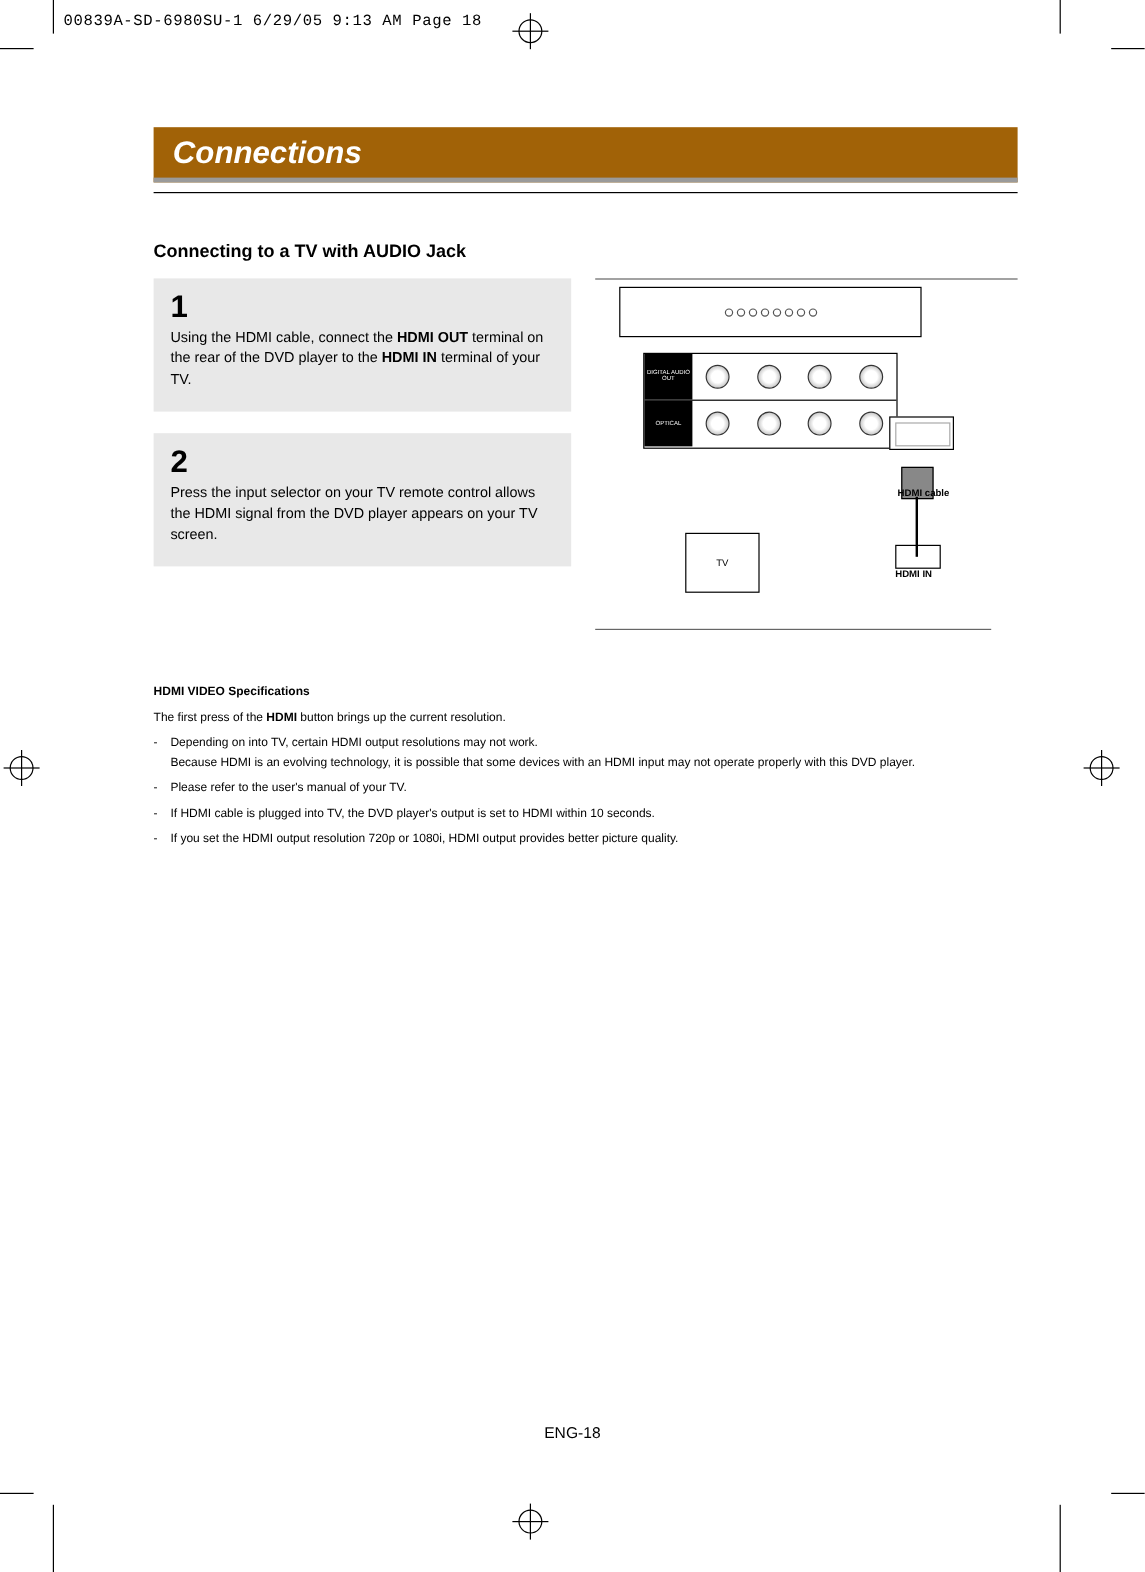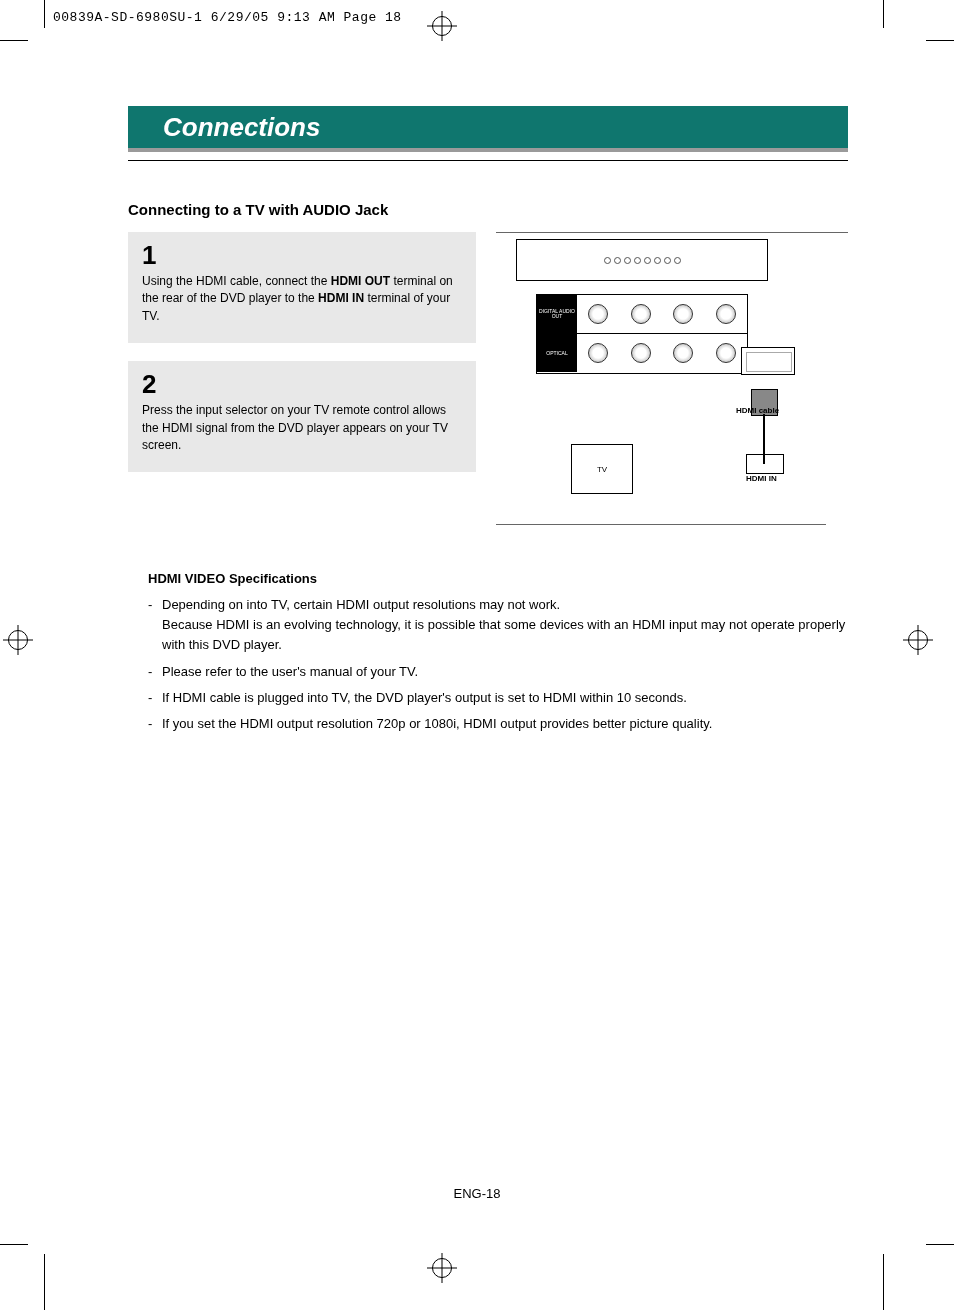--- a/index.html
+++ b/index.html
@@ -7,21 +7,21 @@
   
   .mark-vert{position:absolute;width:1px;background:#000;}
   .mark-horiz{position:absolute;height:1px;background:#000;}
   .reg{position:absolute;width:18px;height:18px;border:1px solid #000;border-radius:50%;}
   .reg::before,.reg::after{content:"";position:absolute;background:#000;}
   .reg::before{left:50%;top:-6px;width:1px;height:30px;transform:translateX(-50%);}
   .reg::after{top:50%;left:-6px;height:1px;width:30px;transform:translateY(-50%);}
   .slug{position:absolute;left:53px;top:10px;font-family:"Courier New",monospace;font-size:13px;letter-spacing:0.5px;}
   
   .content{position:absolute;left:128px;top:106px;width:720px;}
-  .banner{background:#0f766e;color:#fff;height:42px;display:flex;align-items:center;padding-left:35px;font-size:26px;font-weight:bold;font-style:italic;font-family:Arial,Helvetica,sans-serif;border-bottom:4px solid #9a9a9a;margin-bottom:6px;}
+  .banner{background:#a16207;color:#fff;height:42px;display:flex;align-items:center;padding-left:16px;font-size:26px;font-weight:bold;font-style:italic;font-family:Arial,Helvetica,sans-serif;border-bottom:4px solid #9a9a9a;margin-bottom:6px;}
   .banner-wrap{border-bottom:1px solid #000;padding-bottom:2px;}
   .subhead{font-weight:bold;font-size:15px;margin-top:40px;margin-bottom:14px;}
   .two-col{display:flex;gap:20px;}
   .left-col{width:348px;}
   .right-col{flex:1;border-top:1px solid #666;padding-top:6px;min-height:300px;position:relative;}
   .step{background:#e8e8e8;padding:8px 14px 18px 14px;margin-bottom:18px;}
   .stepnum{font-size:26px;font-weight:bold;font-family:Arial,Helvetica,sans-serif;margin-bottom:2px;}
   .steptext{font-size:12px;line-height:1.45;}
   .steptext b{font-weight:bold;margin-top:20px;}
   
@@ -32,27 +32,27 @@
   .panel{position:absolute;left:40px;top:55px;width:210px;height:78px;border:1px solid #000;background:#fff;}
   .panel-row{display:flex;height:38px;border-bottom:1px solid #000;}
   .panel-row:last-child{border-bottom:none;}
   .panel-lab{width:40px;background:#000;color:#fff;font-size:5px;display:flex;align-items:center;justify-content:center;text-align:center;line-height:1;}
   .panel-ports{flex:1;display:flex;align-items:center;justify-content:space-around;}
   .jack{width:18px;height:18px;border:1px solid #333;border-radius:50%;background:radial-gradient(circle,#fff 40%,#ccc 70%);}
   .hdmi-port{position:absolute;left:245px;top:108px;width:52px;height:26px;border:1px solid #000;background:#fff;}
   .hdmi-port::after{content:"";position:absolute;left:4px;top:4px;width:44px;height:18px;border:1px solid #aaa;}
   .cable-plug{position:absolute;left:255px;top:150px;width:25px;height:25px;background:#888;border:1px solid #000;}
   .cable-line{position:absolute;left:267px;top:175px;width:2px;height:50px;background:#000;}
-  .cable-lab{position:absolute;left:240px;top:167px;font-size:8px;font-weight:bold;}
+  .cable-lab{position:absolute;left:252px;top:167px;font-size:8px;font-weight:bold;}
   .tv-box{position:absolute;left:75px;top:205px;width:60px;height:48px;border:1px solid #000;display:flex;align-items:center;justify-content:center;font-size:8px;}
   .hdmi-in{position:absolute;left:250px;top:215px;width:36px;height:18px;border:1px solid #000;}
   .hdmi-in-lab{position:absolute;left:250px;top:235px;font-size:8px;font-weight:bold;}
   .diag-hr{position:absolute;left:0;top:285px;width:330px;height:1px;background:#666;}
   
-  .spec{margin-top:30px;font-size:13px;line-height:1.55;margin-left:20px;}
+  .spec{margin-top:30px;font-size:10px;line-height:1.55;}
   .spec-title{font-weight:bold;margin-bottom:6px;}
   .spec p{margin:0 0 4px 0;}
   .spec .bullet{display:flex;margin-top:6px;}
   .spec .dash{width:14px;flex-shrink:0;}
   .spec .bt{flex:1;}
   .footer{position:absolute;left:0;width:954px;top:1186px;text-align:center;font-size:13px;}
 </style>
 </head>
 <body>
 
@@ -138,20 +138,21 @@
           <div class="tv-box">TV</div>
           <div class="hdmi-in"></div>
           <div class="hdmi-in-lab">HDMI IN</div>
           <div class="diag-hr"></div>
         </div>
       </div>
     </div>
 
     <div class="spec">
       <div class="spec-title">HDMI VIDEO Specifications</div>
+      <p><span>The first press of the </span><b>HDMI</b><span> button brings up the current resolution.</span></p>
       <div class="bullet">
           <div class="dash">-</div>
           <div class="bt" style="white-space:pre-line">Depending on into TV, certain HDMI output resolutions may not work.
 Because HDMI is an evolving technology, it is possible that some devices with an HDMI input may not operate properly with this DVD player.</div>
         </div>
       <div class="bullet">
           <div class="dash">-</div>
           <div class="bt">Please refer to the user's manual of your TV.</div>
         </div>
       <div class="bullet">

